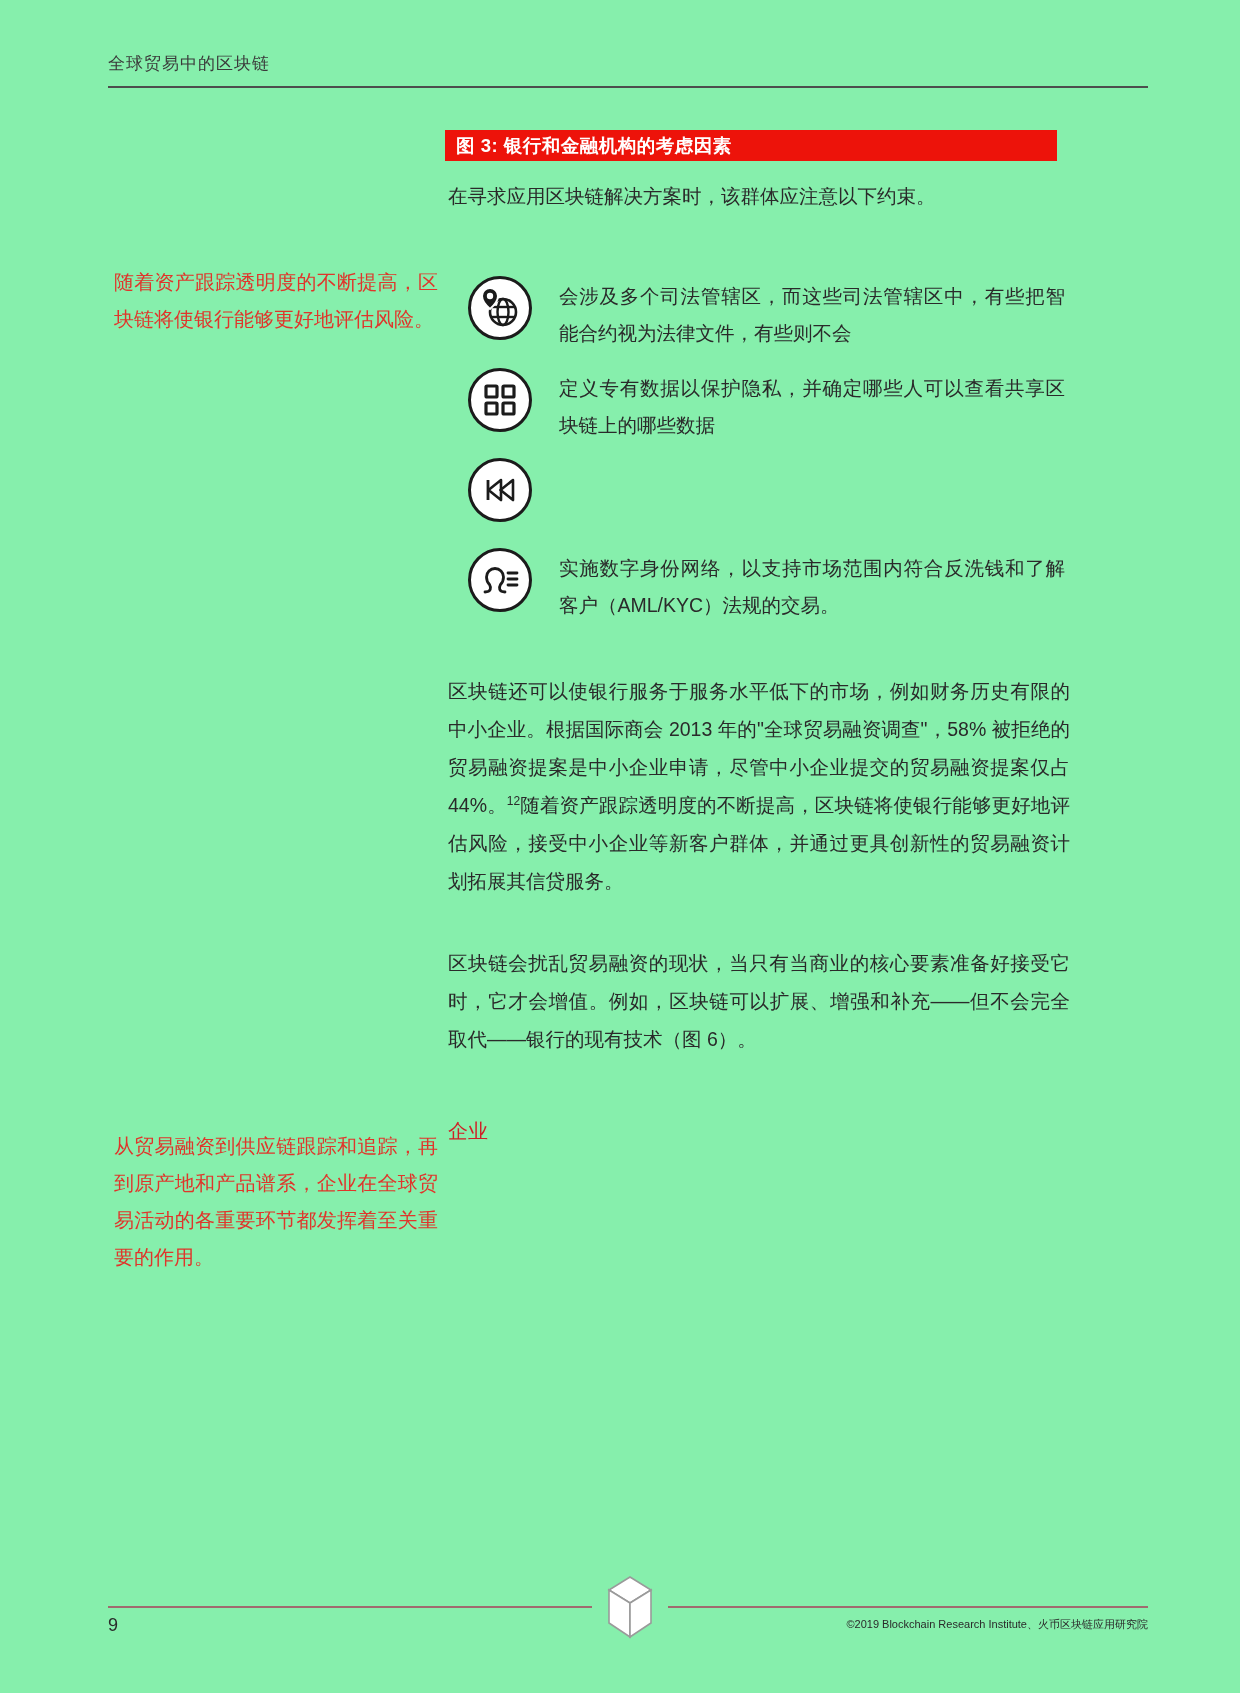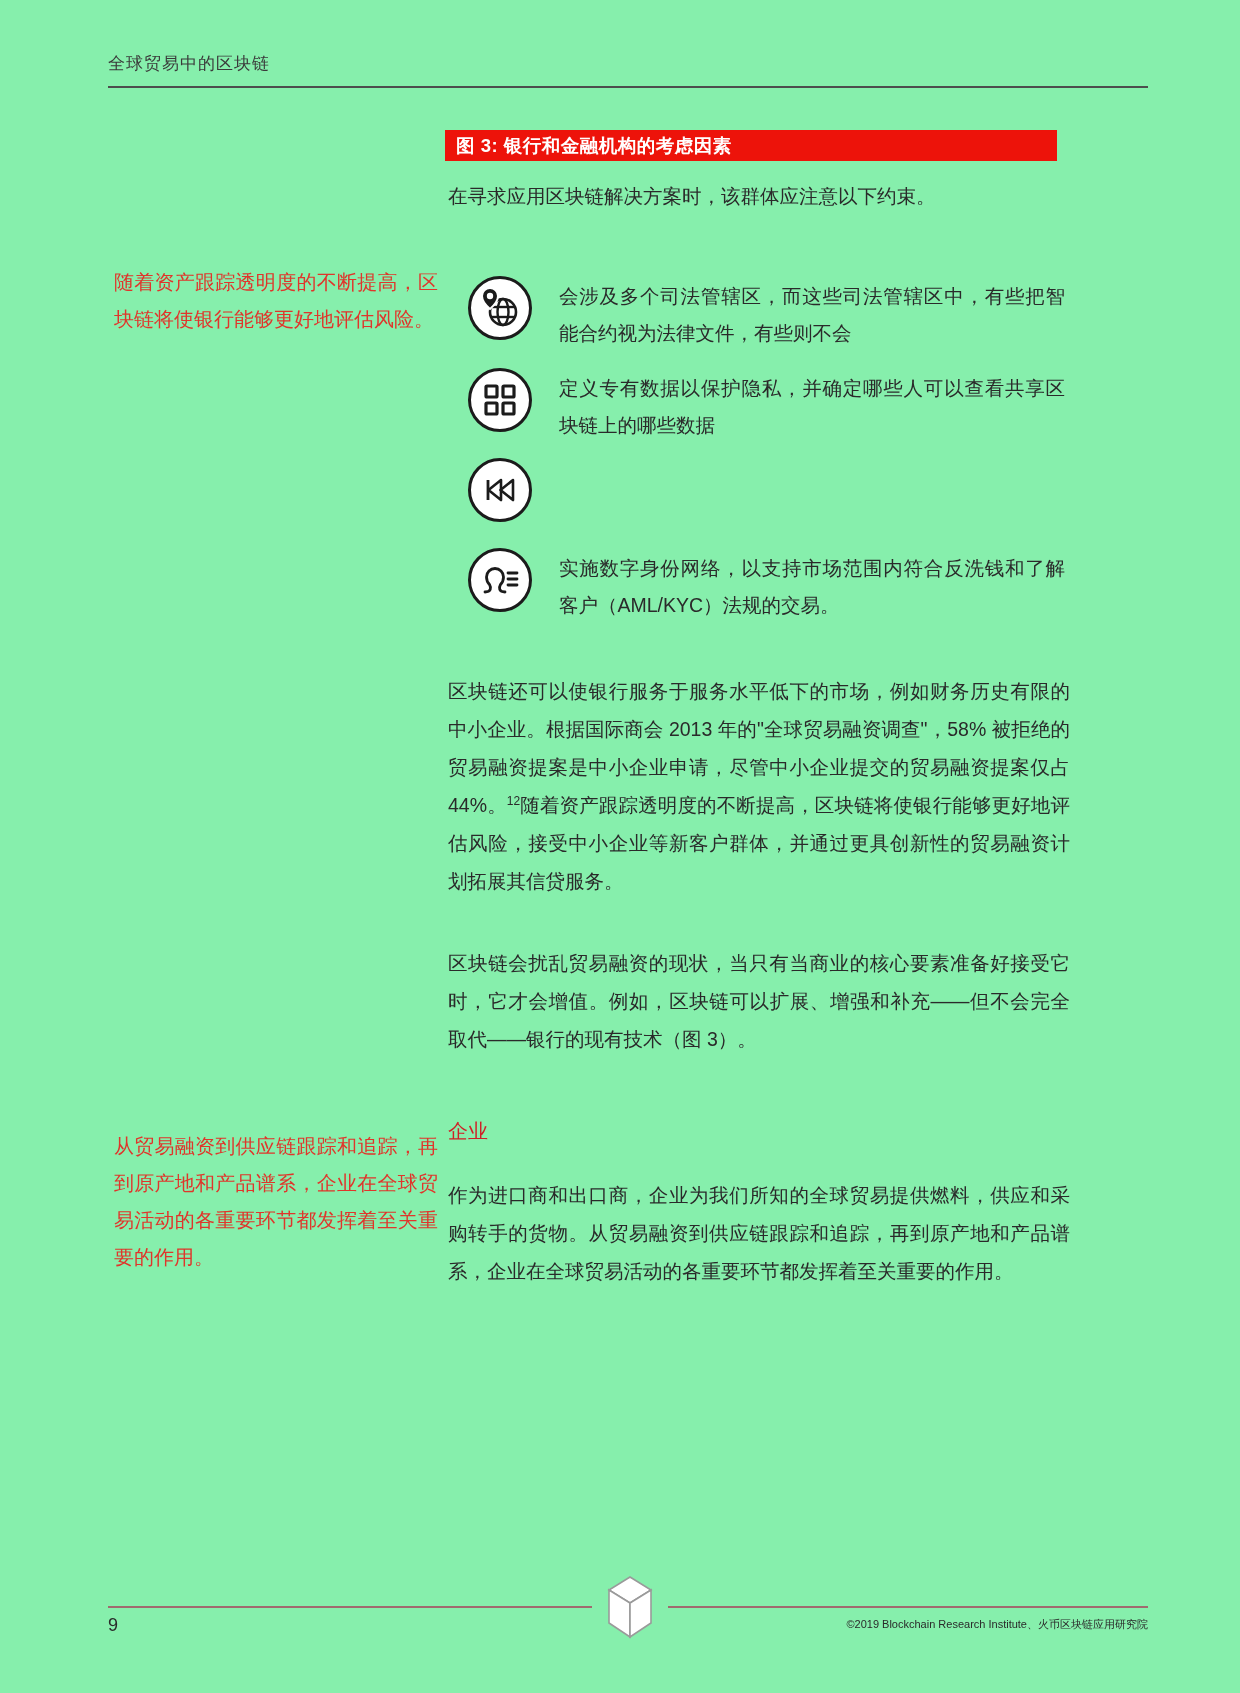--- a/index.html
+++ b/index.html
@@ -150,27 +150,26 @@
         <line x1="29" y1="14" x2="38" y2="14" stroke="#1b1b1b" stroke-width="2.8" stroke-linecap="round"></line>
         <line x1="29" y1="20" x2="38" y2="20" stroke="#1b1b1b" stroke-width="2.8" stroke-linecap="round"></line>
         <line x1="29" y1="26" x2="38" y2="26" stroke="#1b1b1b" stroke-width="2.8" stroke-linecap="round"></line>
       </svg>
     </div>
     <div class="c-text">实施数字身份网络，以支持市场范围内符合反洗钱和了解客户（AML/KYC）法规的交易。</div>
   </div>
 
   <div class="para para-1"><span>区块链还可以使银行服务于服务水平低下的市场，例如财务历史有限的中小企业。根据国际商会 2013 年的"全球贸易融资调查"，58% 被拒绝的贸易融资提案是中小企业申请，尽管中小企业提交的贸易融资提案仅占 44%。</span><sup class="fn">12</sup><span>随着资产跟踪透明度的不断提高，区块链将使银行能够更好地评估风险，接受中小企业等新客户群体，并通过更具创新性的贸易融资计划拓展其信贷服务。</span></div>
 
-  <div class="para para-2">区块链会扰乱贸易融资的现状，当只有当商业的核心要素准备好接受它时，它才会增值。例如，区块链可以扩展、增强和补充——但不会完全取代——银行的现有技术（图 3）。</div>
+  <div class="para para-2">区块链会扰乱贸易融资的现状，当只有当商业的核心要素准备好接受它时，它才会增值。例如，区块链可以扩展、增强和补充——但不会完全取代——银行的现有技术（图 6）。</div>
 
   <div class="section-heading">企业</div>
 
   <div class="sidebar-note sidebar-note-2">从贸易融资到供应链跟踪和追踪，再到原产地和产品谱系，企业在全球贸易活动的各重要环节都发挥着至关重要的作用。</div>
 
-  <div class="para para-3">作为进口商和出口商，企业为我们所知的全球贸易提供燃料，供应和采购转手的货物。从贸易融资到供应链跟踪和追踪，再到原产地和产品谱系，企业在全球贸易活动的各重要环节都发挥着至关重要的作用。</div>
 
 
   <div class="footer-rule-left"></div>
   <div class="footer-cube">
     <svg width="52" height="66" viewBox="0 0 52 66" fill="none">
       <polygon points="26,3 47,16 26,29 5,16" stroke="#9a9a9a" stroke-width="1.6" fill="#ffffff"></polygon>
       <polygon points="5,16 5,49 26,63 26,29" stroke="#9a9a9a" stroke-width="1.6" fill="#ffffff"></polygon>
       <polygon points="47,16 47,49 26,63 26,29" stroke="#9a9a9a" stroke-width="1.6" fill="#ffffff"></polygon>
     </svg>
   </div>

